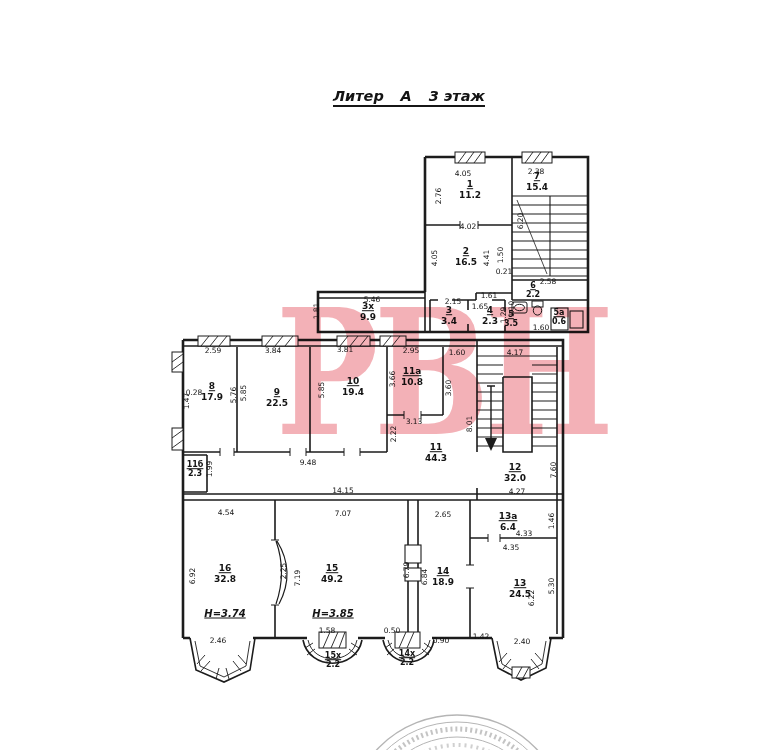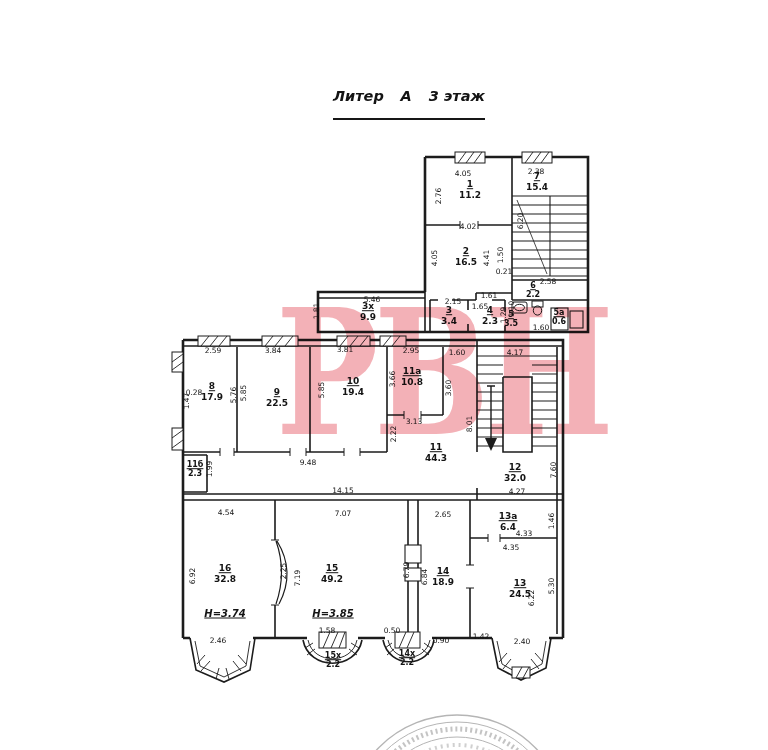--- a/index.html
+++ b/index.html
@@ -1,21 +1,21 @@
 <!DOCTYPE html>
 <html><head>
 <meta charset="utf-8">
 <style>
   html,body{margin:0;padding:0;background:#fff}
   #app{position:relative;width:768px;height:750px;background:#fff;overflow:hidden;
        font-family:"DejaVu Sans",sans-serif;color:#141414}
   svg{position:absolute;left:0;top:0}
   .title{position:absolute;left:333px;top:88px;width:152px;display:flex;justify-content:space-between;
          font-style:italic;font-weight:bold;font-size:14.5px;border-bottom:2px solid #161616;
-         padding-bottom:14px}
+         padding-bottom:1px}
   .room{position:absolute;transform:translate(-50%,-50%);text-align:center;font-weight:bold;
         font-size:9px;line-height:1.2;white-space:nowrap}
   .room.sm{font-size:8px;line-height:1.1}
   .room .n{text-decoration:underline}
   .d{position:absolute;transform:translate(-50%,-50%);font-size:7.5px;font-style:normal;white-space:nowrap}
   .d.v{transform:translate(-50%,-50%) rotate(-90deg)}
   .hh{position:absolute;transform:translate(-50%,-50%);font-style:italic;font-weight:bold;font-size:10px;
       text-decoration:underline;white-space:nowrap}
   .wm{position:absolute;left:276px;top:303px;font-family:"DejaVu Serif",serif;font-weight:bold;
       font-size:175px;line-height:.8;letter-spacing:-6px;color:#e8646f;opacity:.5;

